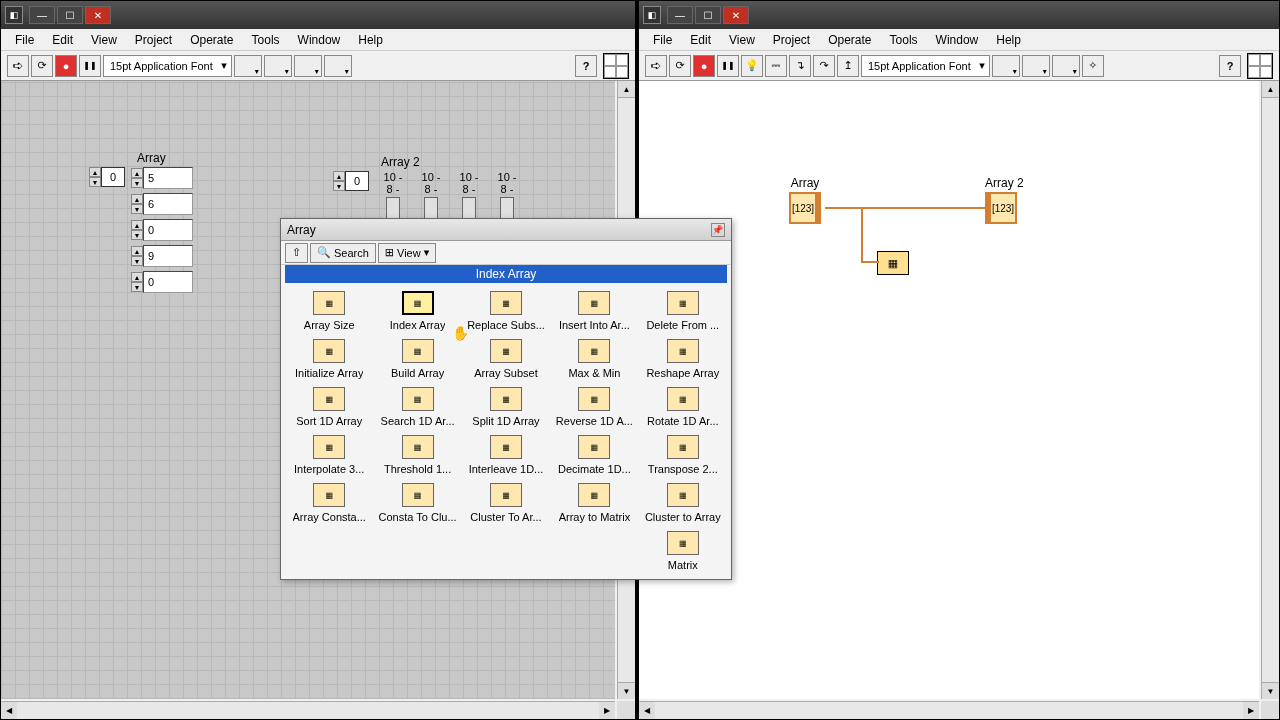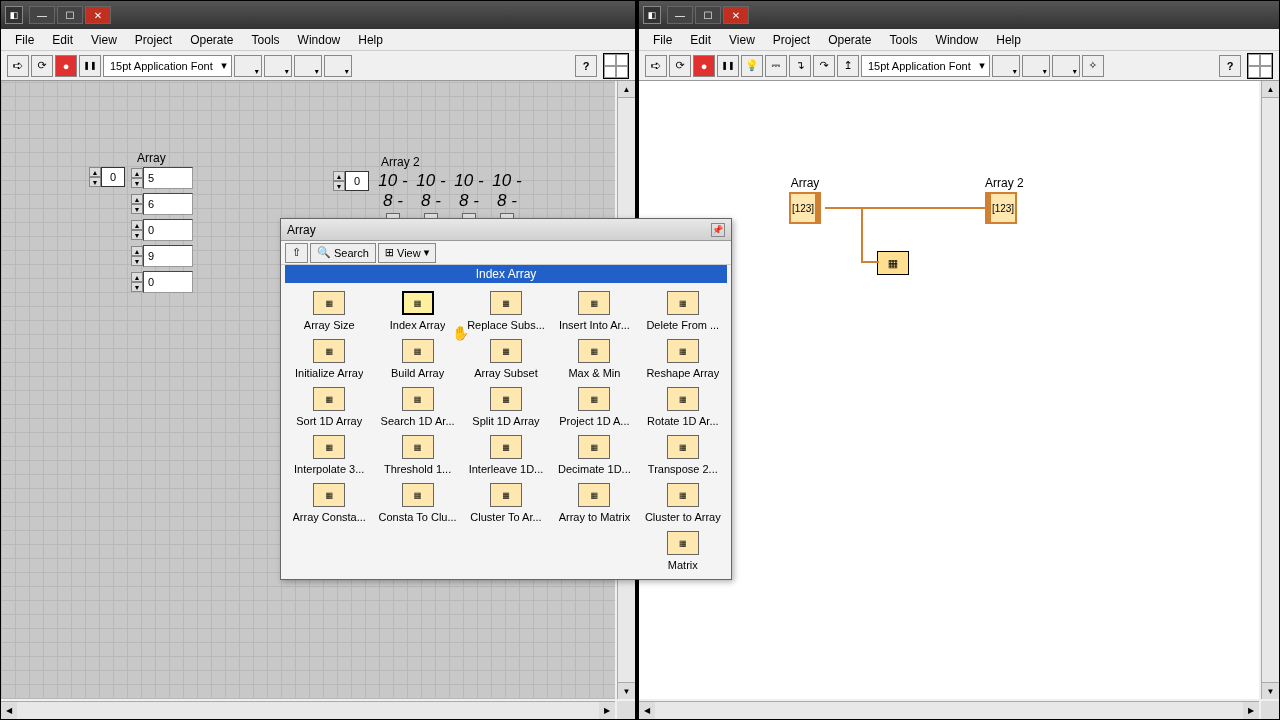--- a/index.html
+++ b/index.html
@@ -52,21 +52,21 @@
 .array-label { font-size: 12px; color: #000; margin-bottom: 2px; }
 .idx-spinner { display: inline-flex; align-items: center; }
 .idx-arrows { display: flex; flex-direction: column; }
 .idx-arrows span { width: 12px; height: 10px; background: #ddd; border: 1px solid #888; font-size: 7px; display: flex; align-items: center; justify-content: center; cursor: pointer; }
 .idx-val { width: 24px; height: 20px; background: #fff; border: 1px solid #333; display: flex; align-items: center; justify-content: center; }
 .cells-v { display: flex; flex-direction: column; gap: 4px; }
 .cell { width: 50px; height: 22px; background: #fff; border: 1px inset #999; padding: 0 4px; display: flex; align-items: center; }
 .cell-spin { display: flex; align-items: center; }
 .cells-h { display: flex; gap: 2px; }
 .tank-col { display: flex; flex-direction: column; align-items: center; width: 36px; }
-.tank-val { font-size: 17px; font-style: italic; }
+.tank-val { font-size: 11px; }
 .tank { width: 14px; height: 60px; background: #e0e0e0; border: 1px solid #666; margin-top: 2px; position: relative; }
 .tank-fill { position: absolute; bottom: 0; left: 0; right: 0; background: #2050c0; }
 
 
 .bd-node { position: absolute; }
 .bd-label { font-size: 12px; text-align: center; margin-bottom: 2px; }
 .bd-term { width: 32px; height: 32px; border: 2px solid #d08030; background: #ffe8b0; display: flex; align-items: center; justify-content: center; font-size: 10px; }
 .bd-term.ctrl { border-right-width: 6px; }
 .bd-term.ind { border-left-width: 6px; }
 .bd-func { width: 32px; height: 24px; background: #ffe090; border: 1px solid #000; display: flex; align-items: center; justify-content: center; }
@@ -361,21 +361,21 @@
       <div class="pal-item">
         <div class="pal-icon">▦</div>
         <div class="pal-name">Search 1D Ar...</div>
       </div>
       <div class="pal-item">
         <div class="pal-icon">▦</div>
         <div class="pal-name">Split 1D Array</div>
       </div>
       <div class="pal-item">
         <div class="pal-icon">▦</div>
-        <div class="pal-name">Project 1D A...</div>
+        <div class="pal-name">Reverse 1D A...</div>
       </div>
       <div class="pal-item">
         <div class="pal-icon">▦</div>
         <div class="pal-name">Rotate 1D Ar...</div>
       </div>
       <div class="pal-item">
         <div class="pal-icon">▦</div>
         <div class="pal-name">Interpolate 3...</div>
       </div>
       <div class="pal-item">

